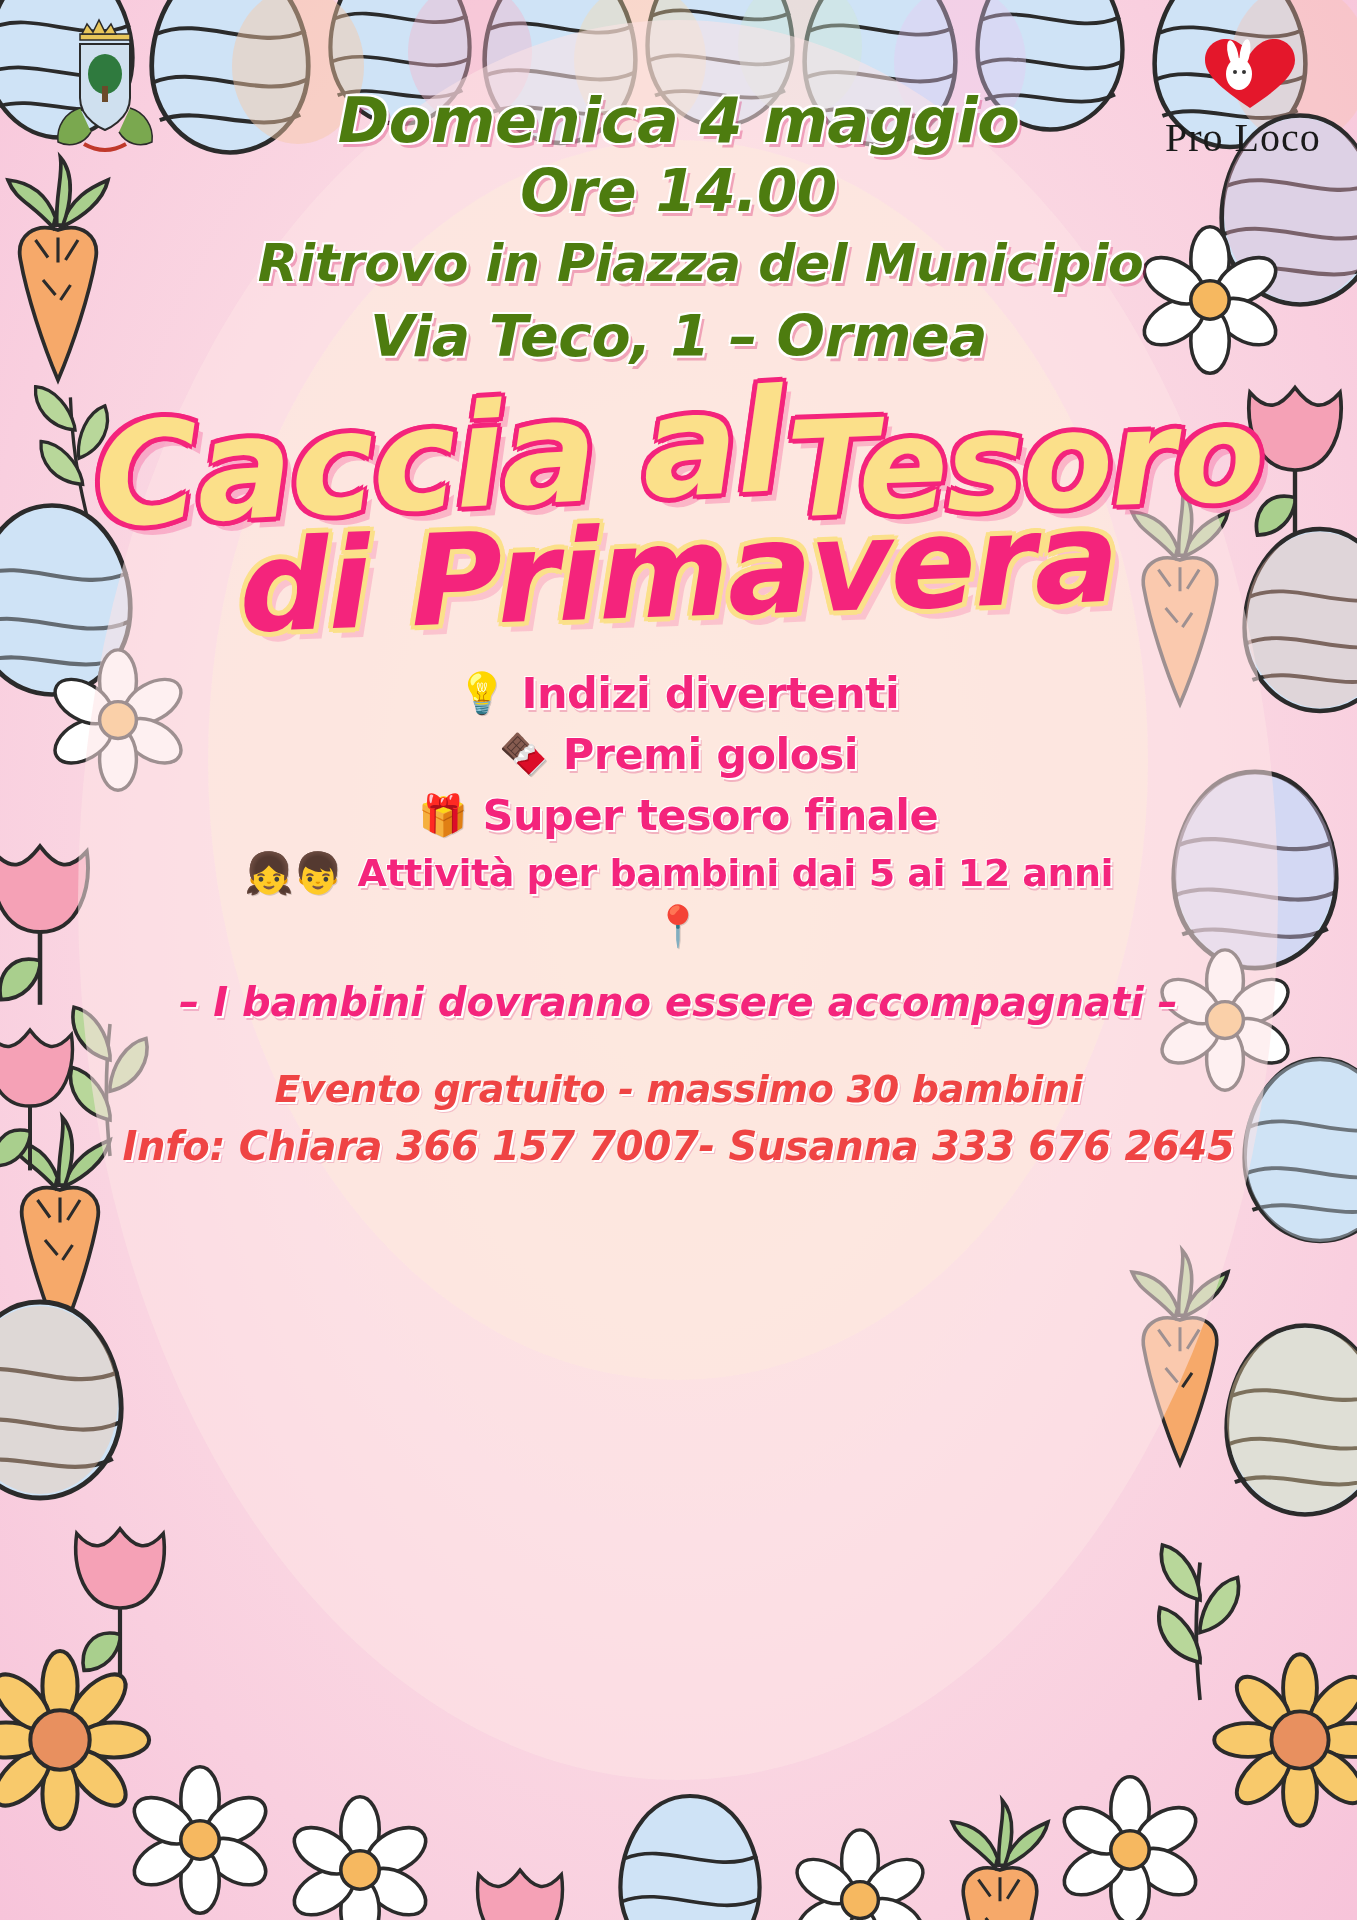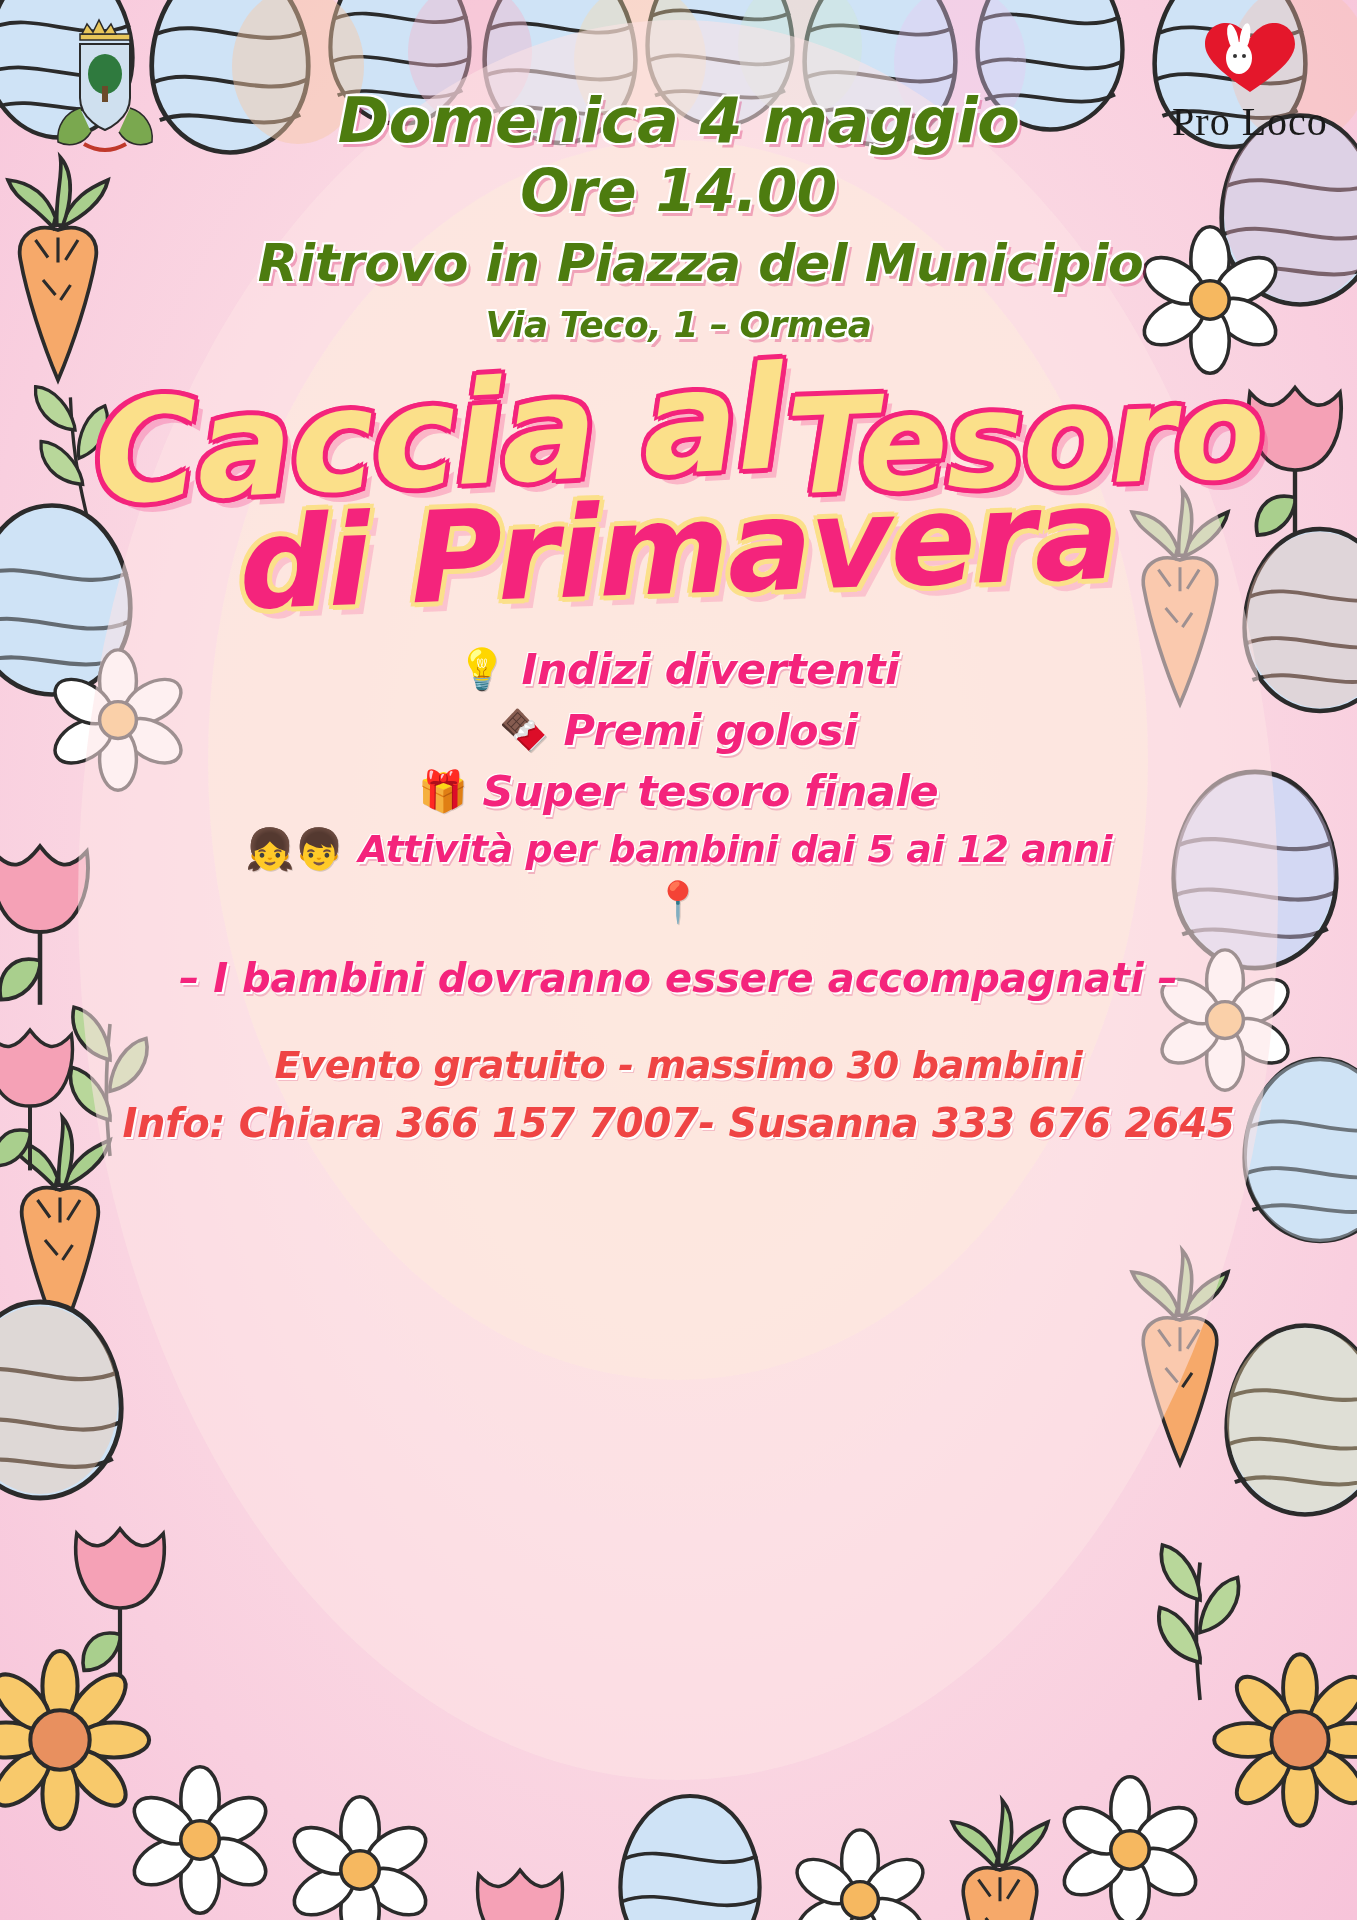--- a/index.html
+++ b/index.html
@@ -37,25 +37,25 @@
     position: absolute;
     left: 40px;
     top: 18px;
     width: 130px;
     height: 140px;
     z-index: 6;
   }
   .proloco {
     position: absolute;
     right: 22px;
-    top: 18px;
+    top: 34px;
     width: 170px;
     height: 125px;
     z-index: 6;
-    text-align: center;
+    text-align: left;
   }
   .proloco-word {
     font-family: "Liberation Serif", serif;
     font-size: 40px;
     letter-spacing: 1px;
     color: #1a1a1a;
     line-height: 1;
     margin-top: 2px;
   }
 
@@ -73,21 +73,21 @@
     color: #4d7c0f;
     text-shadow:
       2px 2px 0 #fff, -2px 2px 0 #fff, 2px -2px 0 #fff, -2px -2px 0 #fff,
       4px 5px 0 rgba(214,40,110,0.35);
     letter-spacing: -0.5px;
     line-height: 1.12;
   }
   .hl-1 { font-size: 62px; }
   .hl-2 { font-size: 58px; margin-top: 4px; }
   .hl-3 { font-size: 52px; margin-top: 10px; margin-left: 44px; }
-  .hl-4 { font-size: 36px; margin-top: 12px; }
+  .hl-4 { font-size: 57px; margin-top: 12px; }
 
   
   .title-block {
     margin-top: 26px;
     width: 100%;
     text-align: center;
     z-index: 5;
   }
   .title-line {
     font-family: "DejaVu Sans", sans-serif;
@@ -143,21 +143,20 @@
     margin: 11px 0;
   }
   .bullet-emoji {
     font-size: 40px;
     line-height: 1;
     filter: drop-shadow(1px 1px 0 rgba(0,0,0,0.15));
   }
   .bullet-text {
     font-family: "DejaVu Sans", sans-serif;
     font-weight: bold;
-    font-style: italic;
     font-size: 43px;
     color: #f4247c;
     text-shadow: 2px 2px 0 #fff, -1px -1px 0 #fff, 3px 4px 0 rgba(214,40,110,0.28);
     letter-spacing: -0.5px;
   }
   .bullet.big .bullet-text { font-size: 38px; }
 
   .note {
     margin-top: 22px;
     text-align: center;

